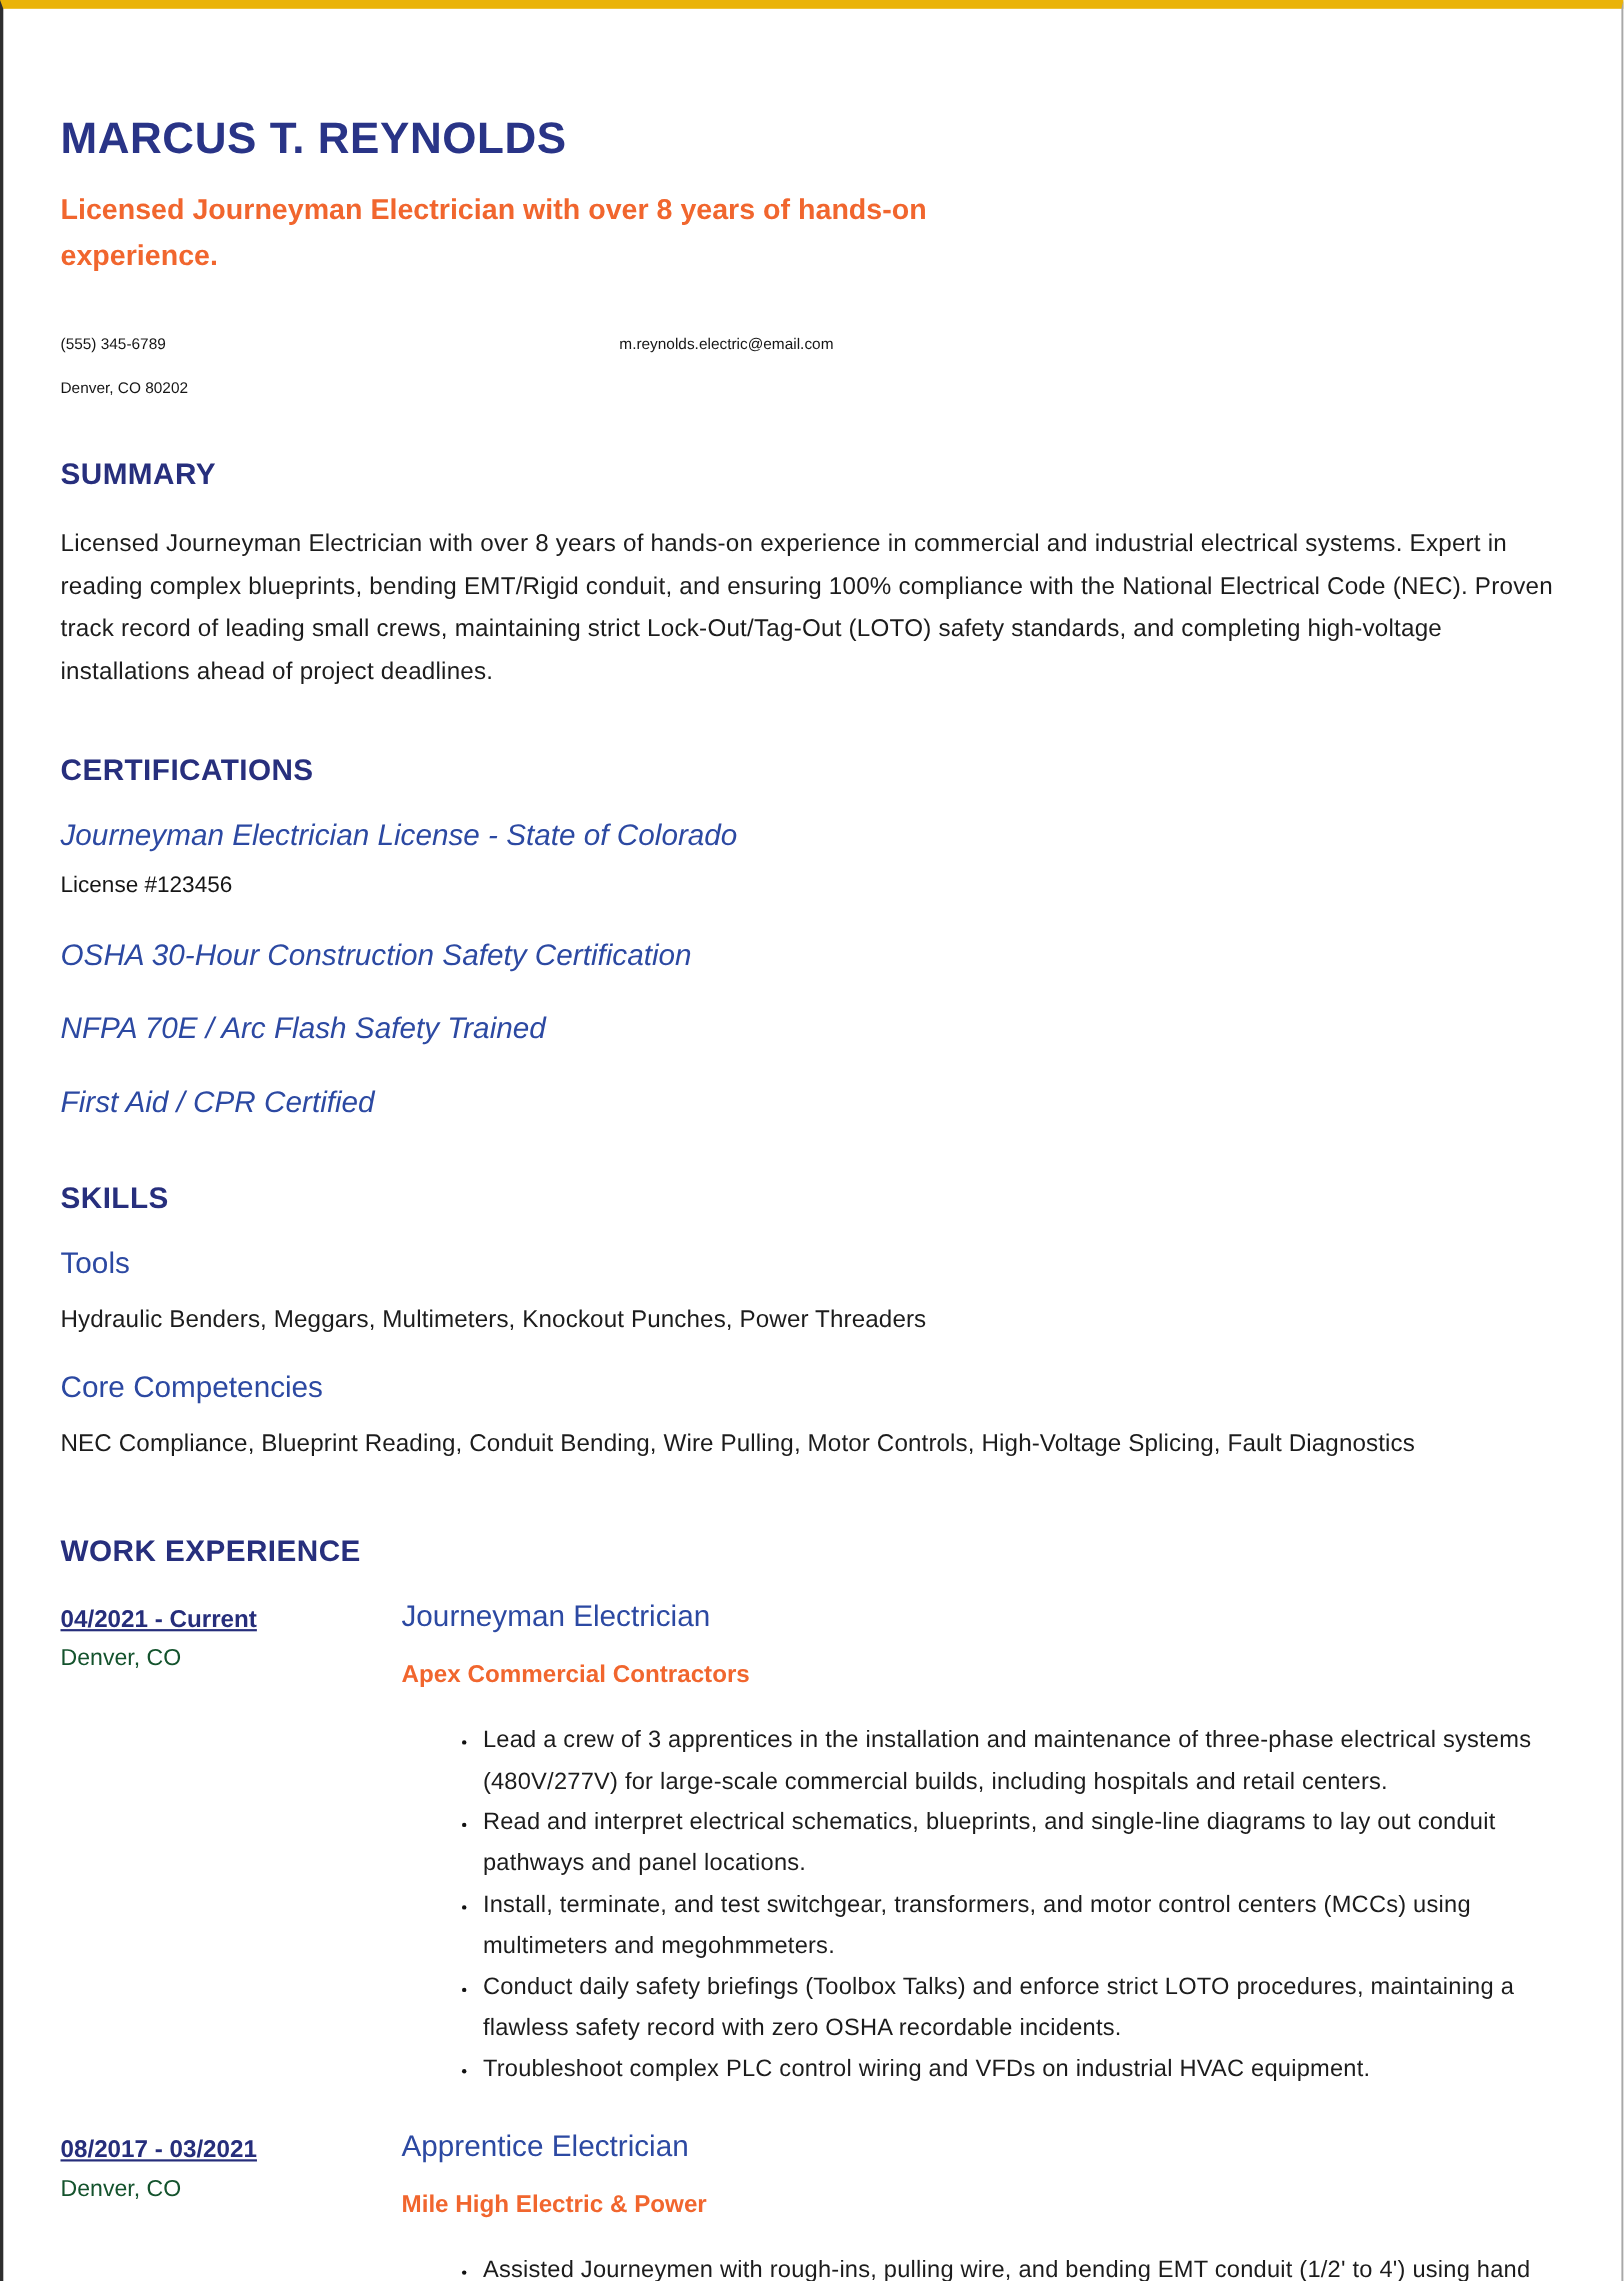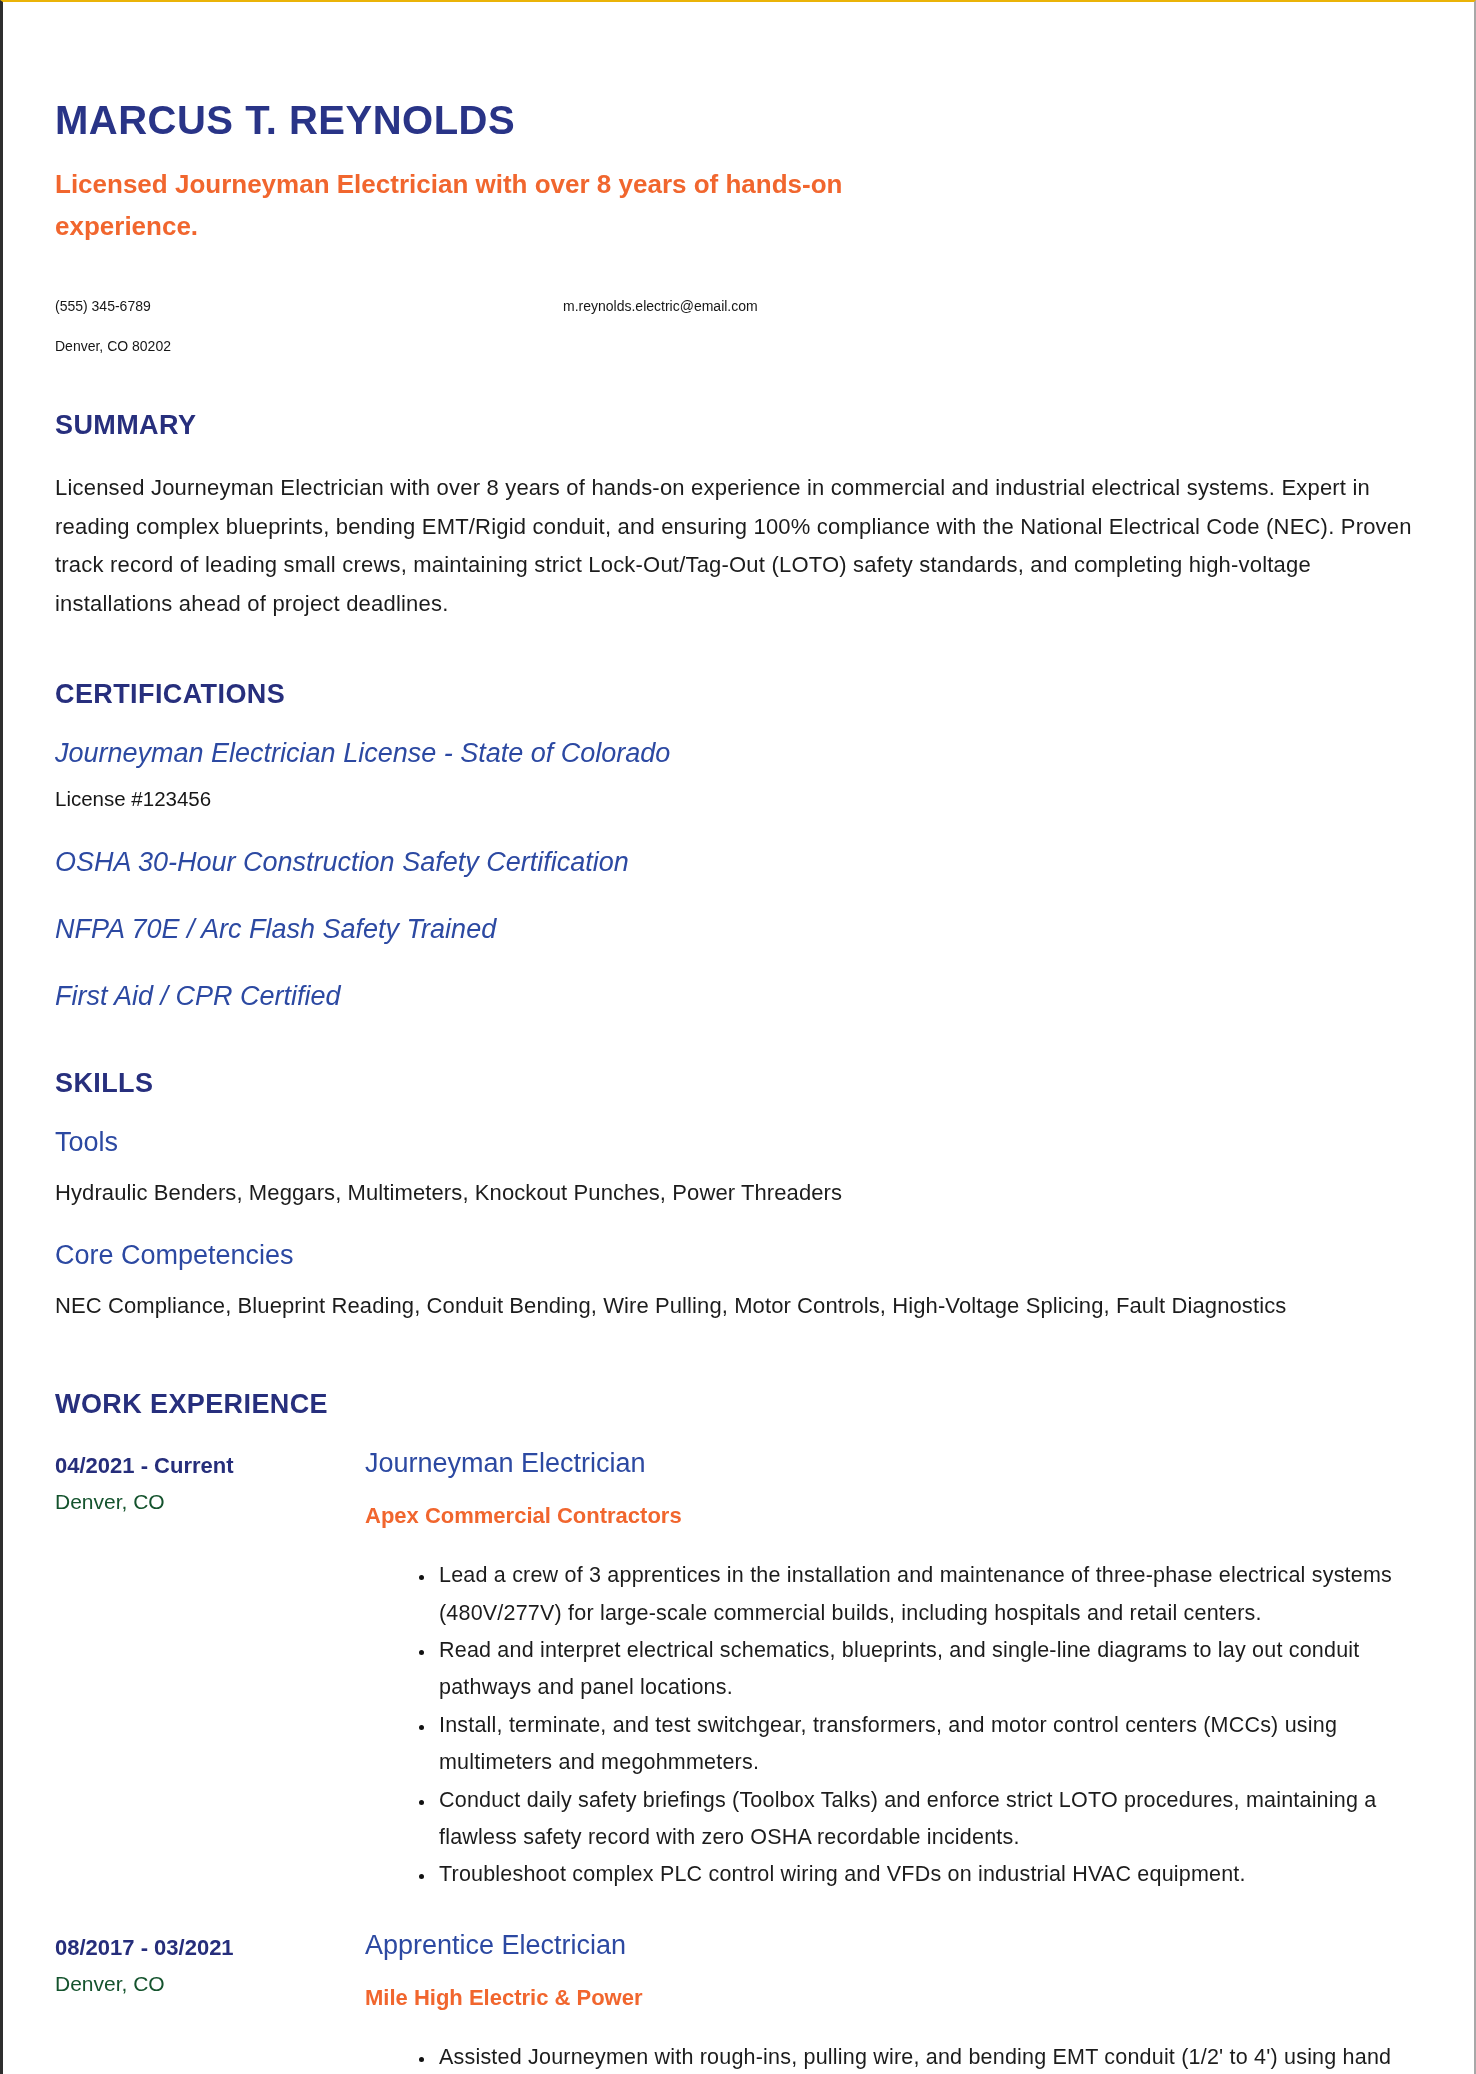--- a/index.html
+++ b/index.html
@@ -5,21 +5,21 @@
   html, body {
     margin: 0;
     padding: 0;
     background: #ffffff;
   }
   .page {
     box-sizing: border-box;
     width: 1476px;
     height: 2074px;
     background: #ffffff;
-    border-top: 2px solid #eab308;
+    border-top: 8px solid #eab308;
     border-left: 3px solid #2e2e2e;
     border-right: 2px solid #a8a8a8;
     padding: 96px 46px 40px 52px;
     overflow: hidden;
     font-family: "Liberation Sans", sans-serif;
     color: #1e1e1e;
   }
   
   .name {
     margin: 0;
@@ -94,20 +94,21 @@
     display: grid;
     grid-template-columns: 310px 1fr;
     align-items: start;
   }
   .job + .job { margin-top: 36px; }
   .job-dates {
     padding-top: 5px;
     font-size: 22px;
     font-weight: bold;
     color: #262e7b;
+    text-decoration: underline;
   }
   .job-loc {
     margin-top: 11px;
     font-size: 21px;
     color: #14532d;
   }
   .job-title {
     margin: 0;
     font-size: 27px;
     font-weight: normal;

